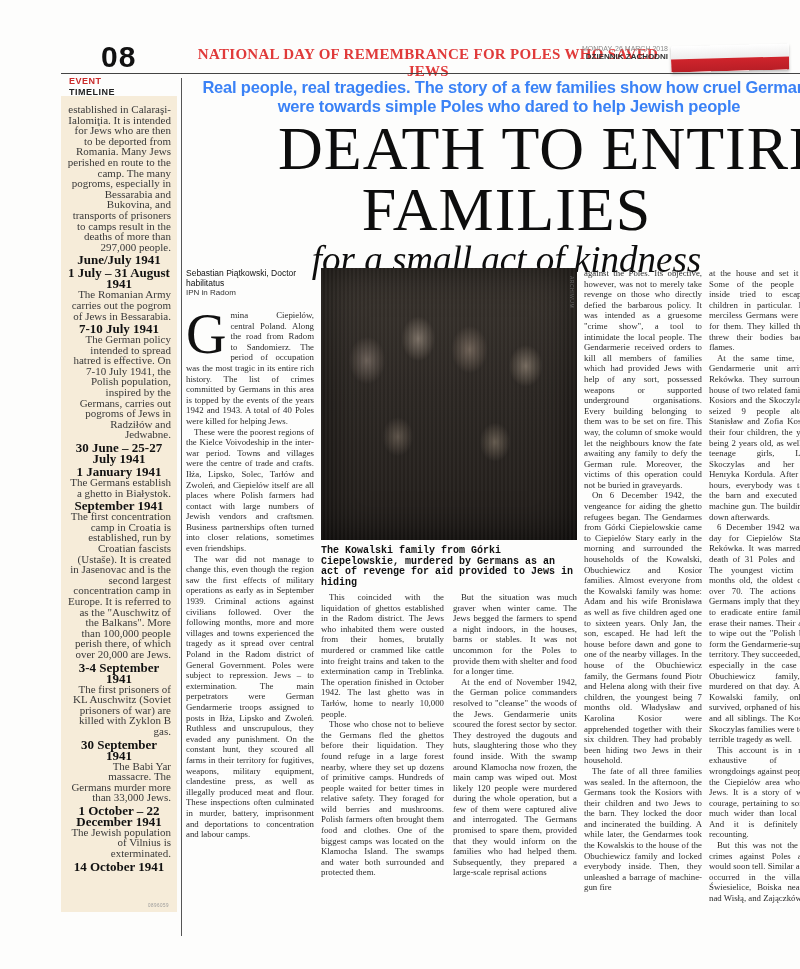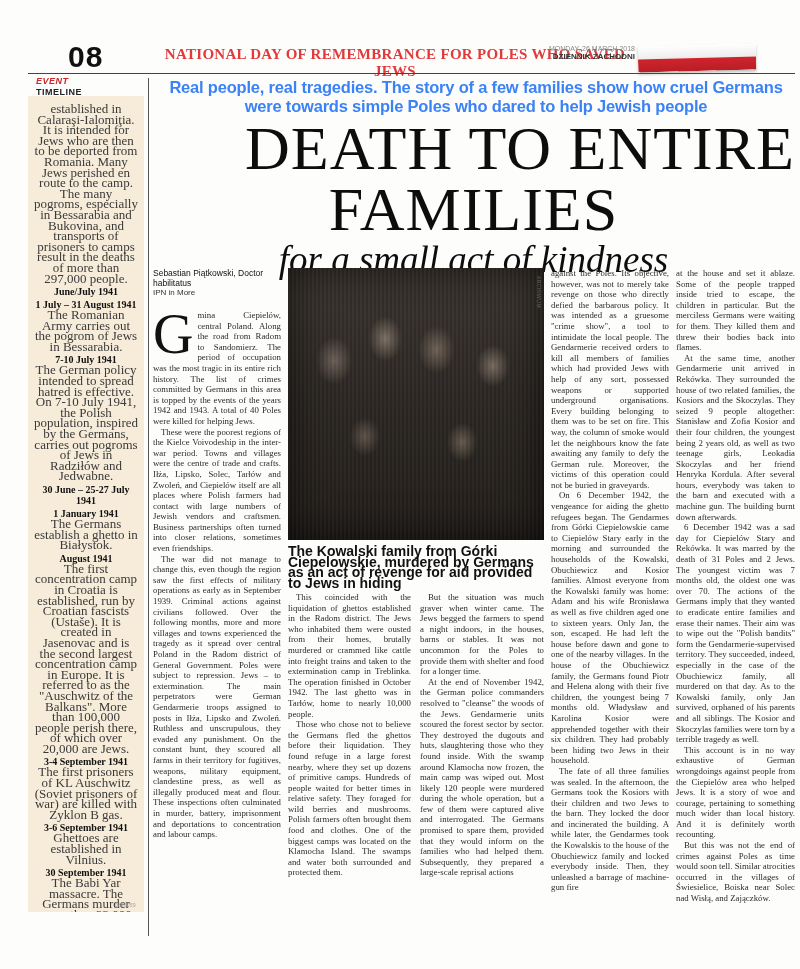--- a/index.html
+++ b/index.html
@@ -1,47 +1,47 @@
 <!DOCTYPE html>
 <html><head>
 <meta charset="utf-8">
 <style>
   * { margin:0; padding:0; box-sizing:border-box; }
   html,body { width:800px; height:969px; background:#fdfdfc; overflow:hidden;
               font-family:"Liberation Serif", serif; color:#222; }
-  .page { position:absolute; inset:0; width:641px; height:969px; background:#fdfdfc; }
+  .page { position:absolute; inset:0; width:641px; height:969px; background:#fdfdfc;margin-left:33px; }
 
   
   .pagenum { position:absolute; left:68px; top:40px; font-family:"Liberation Sans",sans-serif;
              font-weight:bold; font-size:30px; letter-spacing:1px; color:#111; }
   .ev-label { position:absolute; left:36px; top:76px; font-family:"Liberation Sans",sans-serif;
-              font-weight:bold; font-size:9px; color:#c92a2a; letter-spacing:.5px;font-style:italic; }
+              font-weight:bold; font-size:9px; color:#c92a2a; letter-spacing:.5px; }
   .tl-label { position:absolute; left:36px; top:87px; font-family:"Liberation Sans",sans-serif;
               font-weight:bold; font-size:9px; color:#222; letter-spacing:.5px; }
   .banner { position:absolute; left:160px; top:46px; width:470px; text-align:center;
             font-family:"Liberation Serif",serif; font-weight:bold; font-size:15px;
             color:#e03a3a; letter-spacing:.3px; }
   .flag { position:absolute; left:638px; top:45px; width:118px; height:26px;
           transform:rotate(-1.5deg); box-shadow:0 2px 3px rgba(0,0,0,.25); overflow:hidden; }
   .flag .top { height:50%; background:linear-gradient(180deg,#ffffff 0%,#ececec 100%); }
   .flag .bot { height:50%; background:linear-gradient(180deg,#d0242c 0%,#b81e26 100%); }
   .dateline { position:absolute; right:6px; top:45px; text-align:right;
               font-family:"Liberation Sans",sans-serif; }
   .dateline .d1 { font-size:7px; color:#8a8a8a; }
   .dateline .d2 { font-size:8px; font-weight:bold; color:#333; }
   .toprule { position:absolute; left:28px; top:73px; width:767px; height:1px; background:#444; }
   .vrule { position:absolute; left:148px; top:78px; width:1px; height:858px; background:#555; }
 
   
   .sidebar { position:absolute; left:28px; top:96px; width:116px; height:816px;
              background:#f6ecd9; padding:8px 6px 6px 6px; overflow:hidden; }
   .tl-item { margin-bottom:2px; }
-  .tl-date { font-weight:bold; font-size:10px; line-height:11px; text-align:center; color:#111; }
+  .tl-date { font-weight:bold; font-size:13px; line-height:11px; text-align:center; color:#111; }
   .tl-date:empty { display:none; }
-  .tl-text { font-size:13px; line-height:10.6px; text-align:center; color:#3a3a3a; }
+  .tl-text { font-size:11px; line-height:10.6px; text-align:right; color:#3a3a3a; }
   .side-code { position:absolute; right:8px; bottom:4px; font-family:"Liberation Sans",sans-serif;
                font-size:4.5px; color:#999; letter-spacing:.5px; }
 
   
   .standfirst { position:absolute; left:160px; top:78px; width:632px; text-align:center;
                 font-family:"Liberation Sans",sans-serif; font-weight:bold; font-size:16.5px;
                 line-height:19px; letter-spacing:-0.2px; color:#3b82f6; }
   .headline { position:absolute; left:152px; top:103px; width:643px; text-align:center;
               font-family:"Liberation Serif",serif; color:#0d0d0d; }
   .headline .h1a { font-size:62px; line-height:62px; letter-spacing:1px; margin-top:14px;text-align:right; }
@@ -76,22 +76,22 @@
              radial-gradient(ellipse 22px 28px at 30% 62%, #5c5248 0%, rgba(50,45,40,0) 70%),
              radial-gradient(ellipse 22px 28px at 68% 64%, #645a4e 0%, rgba(50,45,40,0) 70%),
              linear-gradient(180deg,#3a342e 0%,#2c2723 45%,#211d1a 100%);
            box-shadow:inset 0 0 40px rgba(0,0,0,.7); }
   .photo .grain { position:absolute; inset:0;
            background:repeating-linear-gradient(90deg, rgba(255,255,255,.03) 0 2px, rgba(0,0,0,.04) 2px 4px); }
   .photo-credit { position:absolute; left:536px; top:276px; writing-mode:vertical-rl;
                   font-family:"Liberation Sans",sans-serif; font-size:5px; color:#666;
                   letter-spacing:.5px; }
   .caption { position:absolute; left:288px; top:546px; width:256px;
-             font-family:Liberation Sans, sans-serif; font-weight:bold;
-             font-size:14px; line-height:10.5px; color:#111; }
+             font-family:Liberation Mono, monospace; font-weight:bold;
+             font-size:10px; line-height:10.5px; color:#111; }
 </style>
 </head>
 <body>
 
 <div class="page">
 
   <div class="pagenum">08</div>
   <div class="ev-label">EVENT</div>
   <div class="tl-label">TIMELINE</div>
   <div class="banner">NATIONAL DAY OF REMEMBRANCE FOR POLES WHO SAVED JEWS</div>
@@ -123,30 +123,26 @@
       <div class="tl-text">The German policy intended to spread hatred is effective. On 7-10 July 1941, the Polish population, inspired by the Germans, carries out pogroms of Jews in Radziłów and Jedwabne.</div>
     </div>
     <div class="tl-item">
       <div class="tl-date">30 June – 25-27 July 1941</div>
     </div>
     <div class="tl-item">
       <div class="tl-date">1 January 1941</div>
       <div class="tl-text">The Germans establish a ghetto in Białystok.</div>
     </div>
     <div class="tl-item">
-      <div class="tl-date">August 1941</div>
+      <div class="tl-date">September 1941</div>
       <div class="tl-text">The first concentration camp in Croatia is established, run by Croatian fascists (Ustaše). It is created in Jasenovac and is the second largest concentration camp in Europe. It is referred to as the "Auschwitz of the Balkans". More than 100,000 people perish there, of which over 20,000 are Jews.</div>
     </div>
     <div class="tl-item">
       <div class="tl-date">3-4 September 1941</div>
       <div class="tl-text">The first prisoners of KL Auschwitz (Soviet prisoners of war) are killed with Zyklon B gas.</div>
-    </div>
-    <div class="tl-item">
-      <div class="tl-date">3-6 September 1941</div>
-      <div class="tl-text">Ghettoes are established in Vilnius.</div>
     </div>
     <div class="tl-item">
       <div class="tl-date">30 September 1941</div>
       <div class="tl-text">The Babi Yar massacre. The Germans murder more than 33,000 Jews.</div>
     </div>
     <div class="tl-item">
       <div class="tl-date">1 October – 22 December 1941</div>
       <div class="tl-text">The Jewish population of Vilnius is exterminated.</div>
     </div>
     <div class="tl-item">
@@ -158,21 +154,21 @@
 
   <div class="standfirst">Real people, real tragedies. The story of a few families show how cruel Germans were towards simple Poles who dared to help Jewish people</div>
   <div class="headline">
     <div class="h1a">DEATH TO ENTIRE</div>
     <div class="h1b">FAMILIES</div>
     <div class="h2">for a small act of kindness</div>
   </div>
 
   <div class="byline">
     <div class="b1">Sebastian Piątkowski, Doctor habilitatus</div>
-    <div class="b2">IPN in More</div>
+    <div class="b2">IPN in Radom</div>
   </div>
 
   <div class="photo">
     <div class="grain"></div>
   </div>
   <div class="photo-credit">ARCHIWUM</div>
   <div class="caption">The Kowalski family from Górki Ciepelowskie, murdered by Germans as an act of revenge for aid provided to Jews in hiding</div>
 
   <div class="col col1">
     <p class="noind"><span class="dropcap">G</span><span>mina Ciepielów, central Poland. Along the road from Radom to Sandomierz. The period of occupation was the most tragic in its entire rich history. The list of crimes committed by Germans in this area is topped by the events of the years 1942 and 1943. A total of 40 Poles were killed for helping Jews.</span></p>

